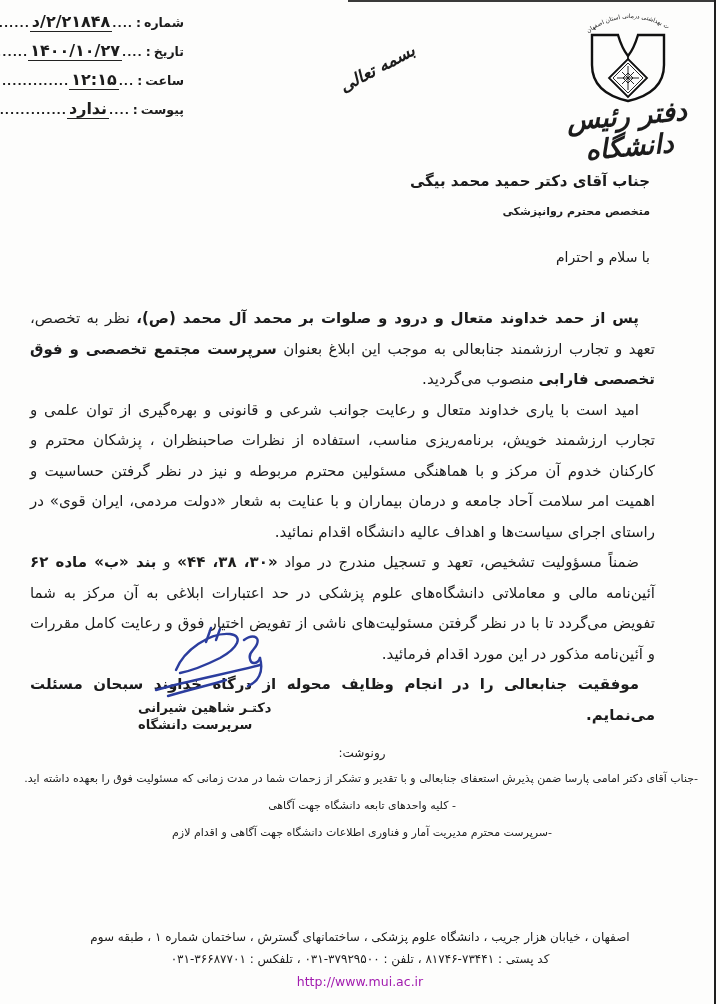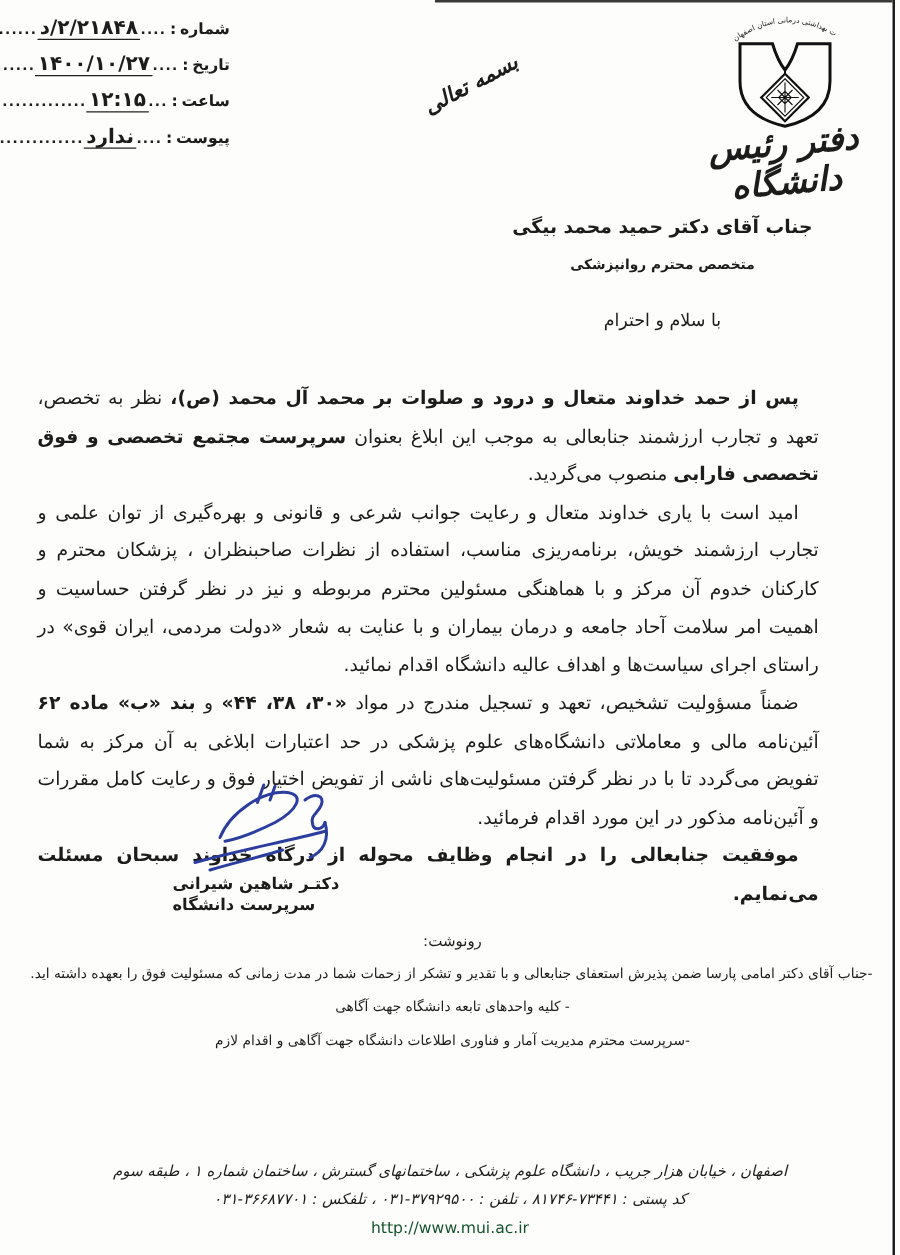--- a/index.html
+++ b/index.html
@@ -17,21 +17,21 @@
   .m-val{border-bottom:1.4px solid #222;padding:0 2px;font-size:16px;}
 
   
   .bismillah{position:absolute;top:58px;left:322px;width:110px;font-size:17px;font-weight:bold;
              transform:rotate(-28deg);direction:rtl;text-align:center;font-style:italic;}
   .logo{position:absolute;top:2px;left:578px;width:100px;height:102px;}
   .office-title{position:absolute;top:100px;left:540px;width:176px;direction:rtl;text-align:center;
                 font-size:27px;font-weight:bold;font-style:italic;transform:rotate(-5deg);letter-spacing:-1px;}
 
   
-  .recipient{position:absolute;top:172px;right:70px;direction:rtl;text-align:center;}
+  .recipient{position:absolute;top:172px;right:70px;direction:rtl;text-align:right;}
   .r-name{font-size:15px;font-weight:bold;margin-bottom:15px;}
   .r-title{font-size:11px;font-weight:bold;margin-bottom:31px;}
   .r-salut{font-size:14px;}
 
   
   .body-text{position:absolute;top:283px;left:30px;width:625px;direction:rtl;
              text-align:justify;font-size:15px;line-height:30.5px;margin-top:20px;}
   .body-text p{margin:0;text-indent:16px;}
   .body-text .b{font-weight:bold;}
 
@@ -40,22 +40,22 @@
   .sig-block{position:absolute;top:699px;left:138px;width:145px;text-align:left;direction:rtl;
              font-weight:bold;font-size:13px;line-height:17px;}
 
   
   .cc{position:absolute;top:746px;right:22px;left:26px;direction:rtl;text-align:center;}
   .cc-head{font-size:12px;margin-bottom:12px;}
   .cc-item{font-size:11px;margin-bottom:13px;line-height:14px;white-space:nowrap;}
 
   
   .footer{position:absolute;top:930px;left:0;right:0;text-align:center;direction:rtl;}
-  .f-line{font-size:12px;line-height:14px;margin-bottom:8px;white-space:nowrap;font-style:italic;}
-  .f-url{direction:ltr;font-size:12.5px;color:#14532d;margin-top:2px;}
+  .f-line{font-size:12px;line-height:14px;margin-bottom:8px;white-space:nowrap;}
+  .f-url{direction:ltr;font-size:12.5px;color:#a21caf;margin-top:2px;}
   bdo{border-bottom:inherit;}
 </style>
 </head>
 <body>
 
 <div class="page">
   <div class="edge-top"></div>
   <div class="edge-right"></div>
 
   <div class="meta">

